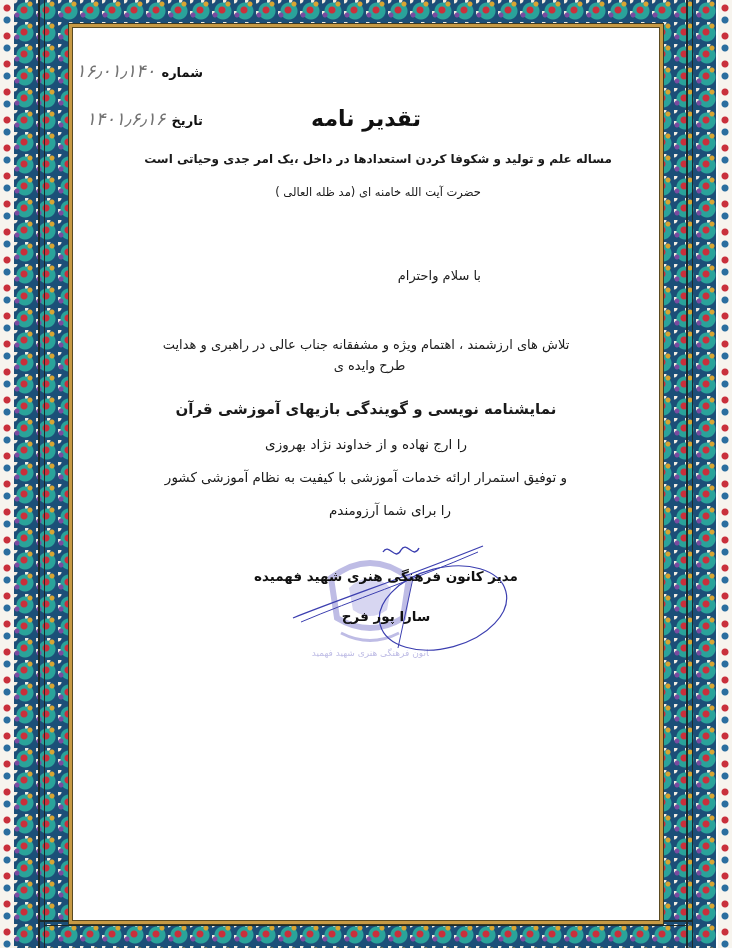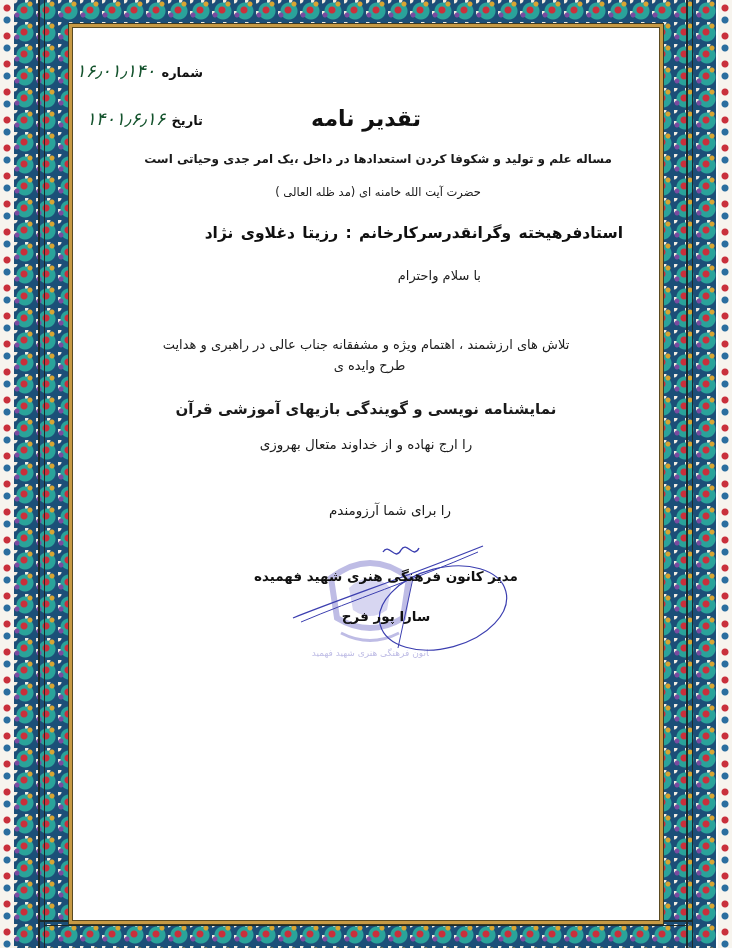--- a/index.html
+++ b/index.html
@@ -36,21 +36,21 @@
     border: 1px solid #5a4a22;
     box-shadow: 0 0 0 3px #c79a45, 0 0 0 4px #3a3a24;
   }
   .content { position: absolute; inset: 0; direction: rtl; color: #141414; }
   .meta-row {
     position: absolute; right: 456px; display: flex; align-items: baseline; gap: 6px;
     direction: rtl;
   }
   .meta-label { font-weight: bold; font-size: 13px; color: #111; }
   .meta-value {
-    font-family: "DejaVu Serif", serif; font-style: italic; color: #14532d;
+    font-family: "DejaVu Serif", serif; font-style: italic; color: #737373;
     font-size: 18px; direction: ltr; letter-spacing: 1px;
   }
   .title {
     position: absolute; top: 78px; left: 0; right: 0; text-align: center;
     font-size: 22px; font-weight: bold; color: #101010;
   }
   .quote {
     position: absolute; top: 124px; left: 0; right: 0; text-align: center;
     font-size: 12px; font-weight: bold; color: #1a1a1a; padding-left: 24px;
   }
@@ -113,27 +113,27 @@
     </div>
     <div class="meta-row" style="top:80px;">
       <span class="meta-label">تاریخ</span>
       <span class="meta-value">۱۴۰۱٫۶٫۱۶</span>
     </div>
 
     <div class="title">تقدیر نامه</div>
     <div class="quote">مساله علم و تولید و شکوفا کردن استعدادها در داخل ،یک امر جدی وحیاتی است</div>
     <div class="attribution">حضرت آیت الله خامنه ای (مد ظله العالی )</div>
 
-    <div class="recipient">استادفرهیخته وگرانقدرسرکارخانم :  رزیتا  دغلاوی نژاد</div>
     <div class="greeting">با سلام واحترام</div>
 
     <div class="body-line l1">تلاش های ارزشمند ، اهتمام ویژه و مشفقانه جناب عالی در راهبری و هدایت</div>
     <div class="body-line l2">طرح وایده ی</div>
     <div class="body-line l3">نمایشنامه نویسی  و  گویندگی بازیهای آموزشی  قرآن</div>
-    <div class="body-line l4">را ارج نهاده و از خداوند  متعال بهروزی</div>
+    <div class="body-line l4">را ارج نهاده و از خداوند  نژاد بهروزی</div>
+    <div class="body-line l5">و توفیق  استمرار ارائه خدمات آموزشی با کیفیت به نظام آموزشی کشور</div>
     <div class="body-line l6">را برای  شما آرزومندم</div>
 
     <svg class="seal" viewBox="0 0 118 132">
       <path d="M20 40 Q59 10 98 40 L92 80 Q59 100 26 80 Z" fill="none" stroke="#8a86d0" stroke-width="6"></path>
       <path d="M38 50 Q59 30 80 50 L76 72 Q59 84 42 72 Z" fill="#b8b5e6"></path>
       <path d="M30 95 Q59 110 88 95" fill="none" stroke="#8a86d0" stroke-width="3"></path>
       <text x="59" y="118" font-size="9" text-anchor="middle" fill="#8a86d0" font-family="DejaVu Sans, sans-serif">کانون فرهنگی هنری شهید فهمیده</text>
     </svg>
 
     <svg class="signature" viewBox="0 0 240 120">

